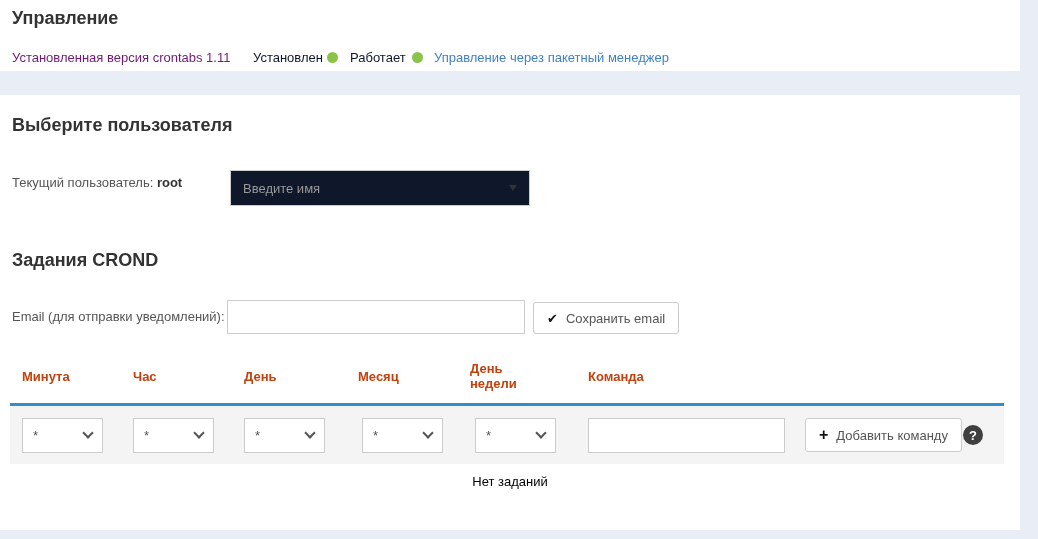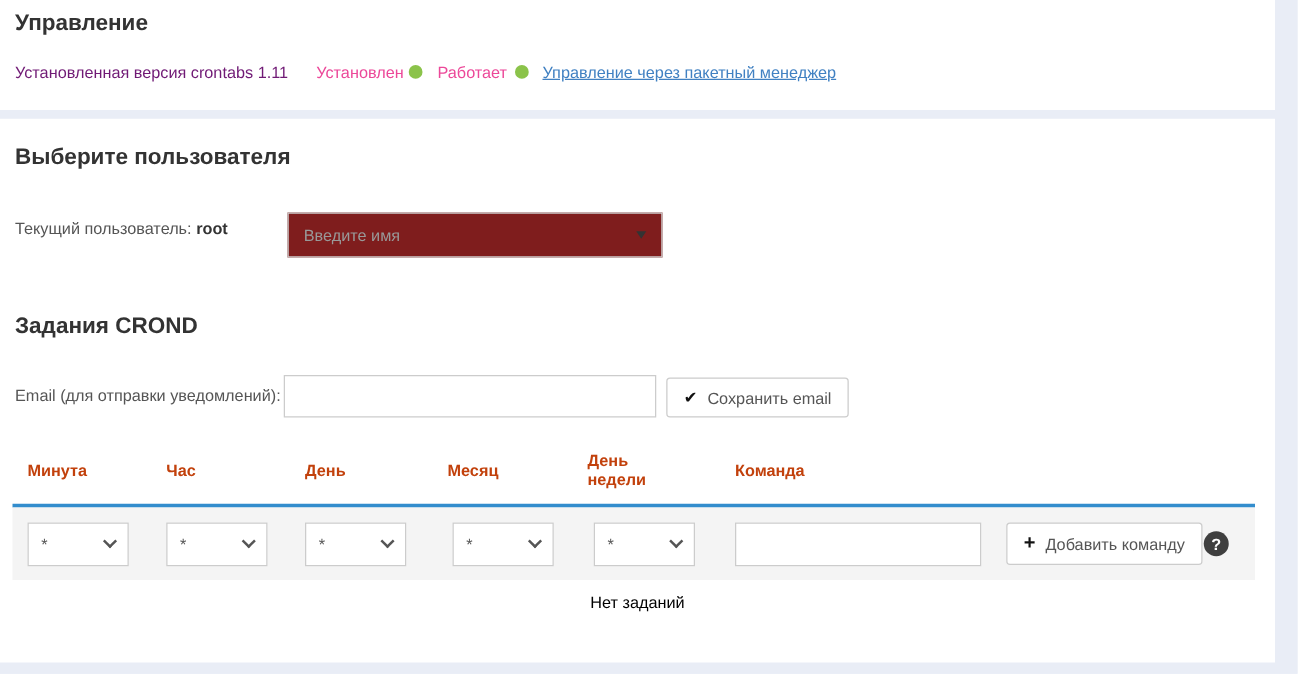--- a/index.html
+++ b/index.html
@@ -5,42 +5,42 @@
   * { box-sizing: border-box; margin: 0; padding: 0; }
   html,body { width:1038px; height:539px; }
   body {
     font-family: "Liberation Sans", "DejaVu Sans", sans-serif;
     background: #e9edf6;
     color: #555;
     font-size: 13px;
   }
   .page { position: relative; width: 1038px; height: 539px; background:#e9edf6; overflow:hidden; }
   .panel { position: absolute; left: 0; width: 1020px; background: #fff; }
-  .p1 { top: 0; height: 88px; }
+  .p1 { top: 0; height: 71px; }
   .p2 { top: 95px; height: 146px; }
   .p3 { top: 229px; height: 301px; }
   .h1 {
     position: absolute; left: 12px; top: 8px;
     font-size: 18px; font-weight: bold; color: #333;
   }
   
-  .st { position: absolute; top: 50px; white-space: nowrap; color: #ec4899; }
+  .st { position: absolute; top: 50px; white-space: nowrap; color: #0f172a; }
   .muted { color: #701a75; }
   .dot {
     position: absolute; top: 52px; width: 11px; height: 11px;
     border-radius: 50%; background: #8bc34a; display: inline-block;
   }
-  a.link { color: #4181c2; text-decoration: underline; cursor: pointer; }
+  a.link { color: #4181c2; cursor: pointer; }
   
   .p2 .h1 { top: 20px; }
   .lbl-row { position: absolute; left: 12px; top: 80px; color: #555; }
   .bold { font-weight: bold; color: #333; }
   .fake-select {
     position: absolute; left: 230px; top: 75px; width: 300px; height: 36px;
-    border: 1px solid #ccc; background: #7f1d1d; display: flex; align-items: center;
+    border: 1px solid #ccc; background: #0f172a; display: flex; align-items: center;
     padding: 0 12px; cursor: pointer;
   }
   .fake-select .ph { color: #999; flex: 1; }
   .tri {
     width: 0; height: 0; border-left: 4px solid transparent;
     border-right: 4px solid transparent; border-top: 6px solid #333;
   }
   
   .p3 .h1 { top: 21px; }
   .email-label { position: absolute; left: 12px; top: 80px; }

